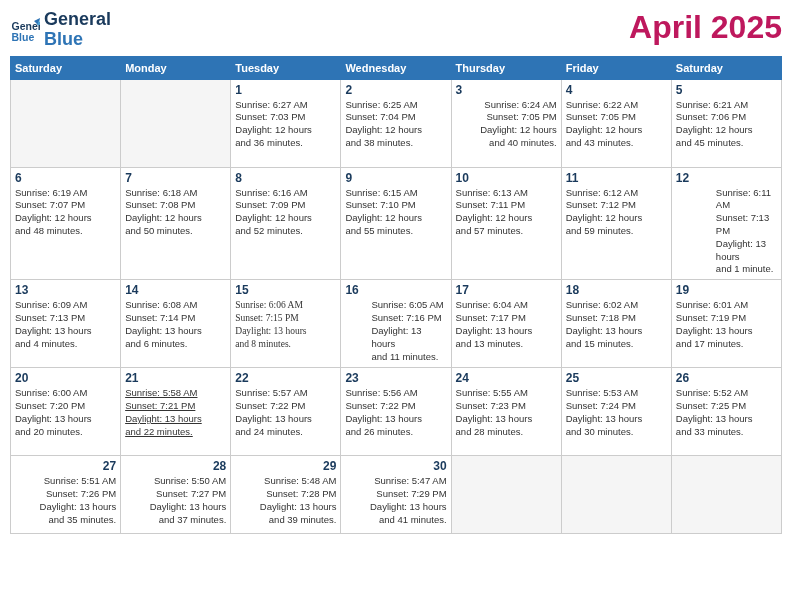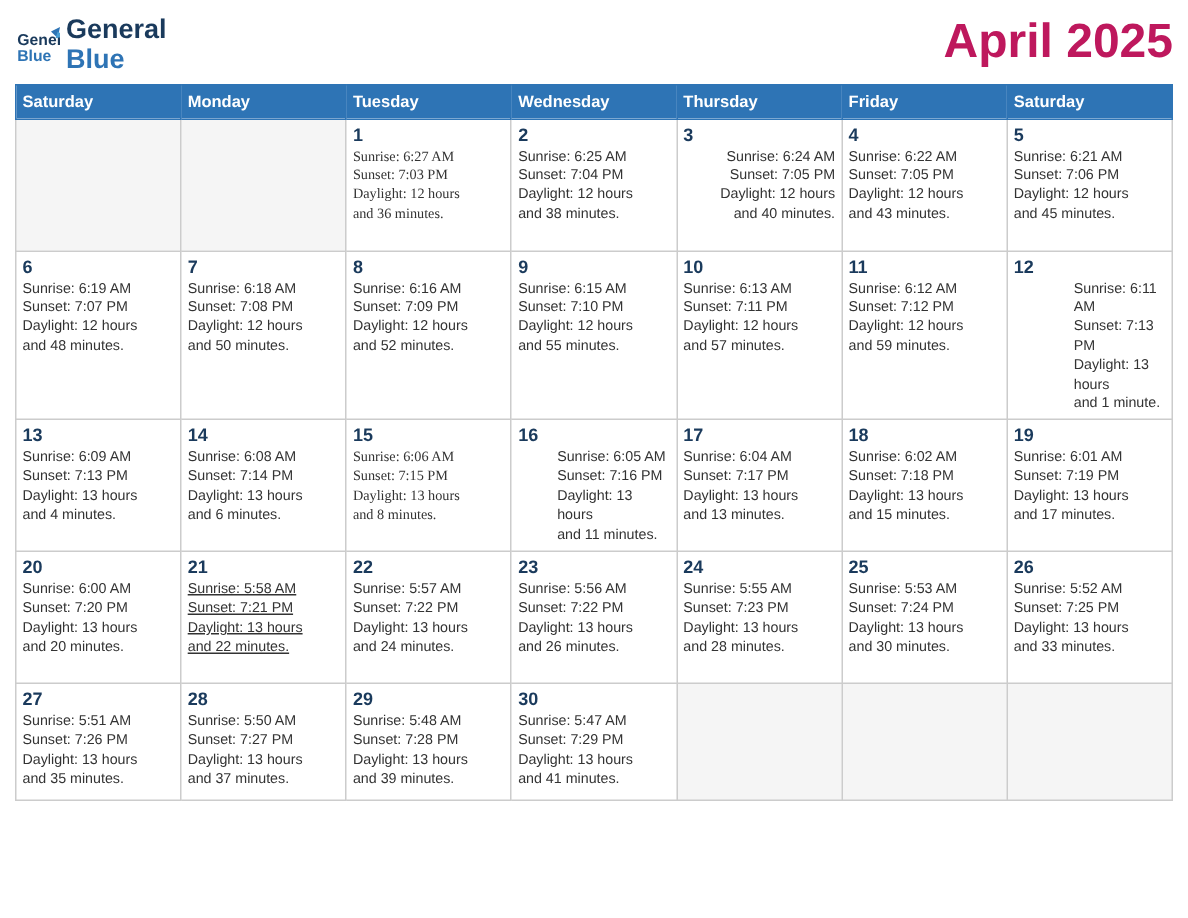--- a/index.html
+++ b/index.html
@@ -80,20 +80,21 @@
       color: #1a3a5c;
       margin-bottom: 2px;
     }
     .day-info {
       font-size: 9.5px;
       color: #333;
       line-height: 1.35;
     }
     tr:last-child td {
       height: 78px;
+      text-align: right;
     }
   </style>
 </head>
 <body>
 
 <div class="container">
   <div class="header">
     <div class="logo">
       <svg class="logo-icon" viewBox="0 0 40 40">
         <text x="2" y="20" font-size="14" font-weight="bold" fill="#1a3a5c">General</text>
@@ -122,21 +123,21 @@
           <th>Friday</th>
           <th>Saturday</th>
         </tr>
     </thead>
     <tbody id="calendar-body">
     <tr>
           <td class="empty"></td>
           <td class="empty"></td>
           <td>
             <div class="day-number">1</div>
-            <div class="day-info" style="white-space: pre-line; font-family: Liberation Serif, serif;">Sunrise: 6:27 AM
+            <div class="day-info" style="white-space: pre-line;">Sunrise: 6:27 AM
 Sunset: 7:03 PM
 Daylight: 12 hours
 and 36 minutes.</div>
           </td>
           <td>
             <div class="day-number">2</div>
             <div class="day-info" style="white-space: pre-line;">Sunrise: 6:25 AM
 Sunset: 7:04 PM
 Daylight: 12 hours
 and 38 minutes.</div>

